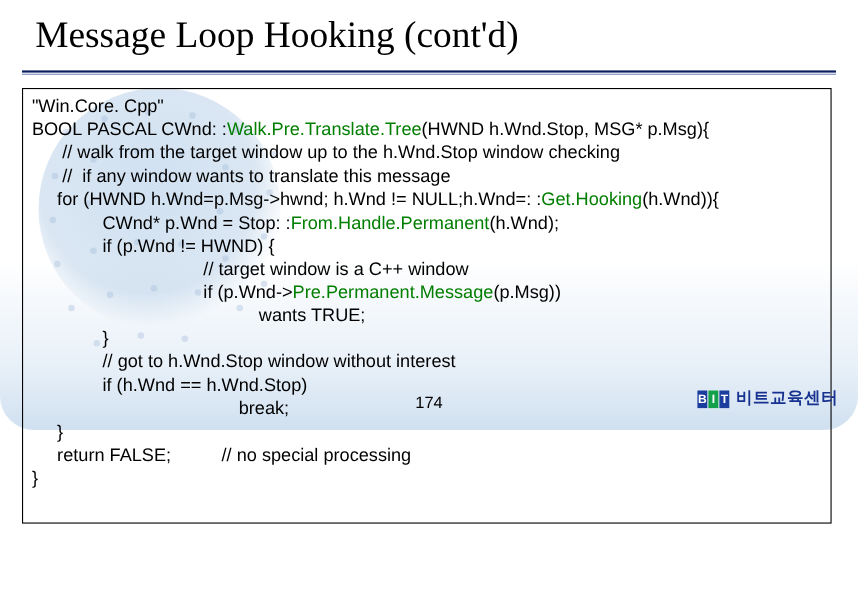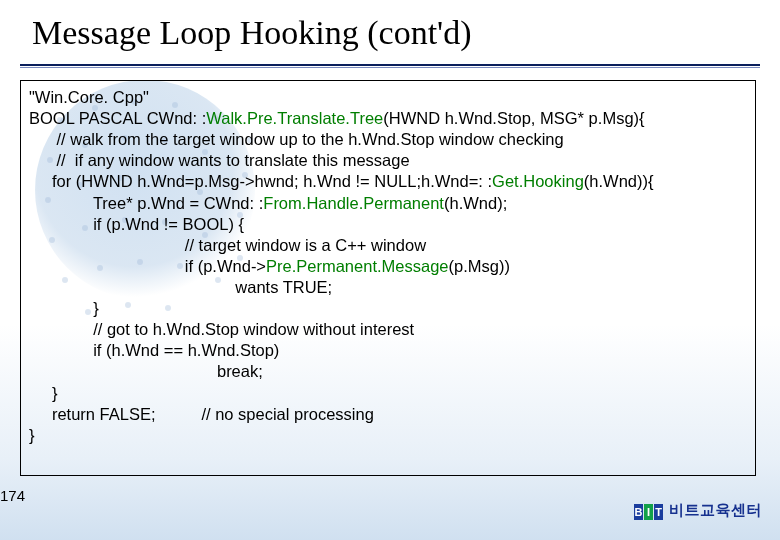--- a/index.html
+++ b/index.html
@@ -7,27 +7,28 @@
     padding: 0;
     width: 780px;
     height: 540px;
     font-family: "Times New Roman", serif;
     background: #fff;
     position: relative;
     overflow: hidden;
   }
   .slide {
     width: 780px;
-    height: 540px;
+    height: 391px;
     position: relative;
     background: linear-gradient(to bottom,
       #ffffff 0%,
       #ffffff 60%,
       #e8f0f8 85%,
       #d0e0f0 100%);
+    border-radius: 31px;
   }
   .bg-dots {
     position: absolute;
     left: 40px;
     top: 90px;
     width: 260px;
     height: 260px;
     pointer-events: none;
     opacity: 0.35;
   }
@@ -80,22 +81,22 @@
     font-size: 16.5px;
     line-height: 1.28;
     white-space: pre;
     color: #000;
   }
   .func { color: #007e00; }
   .page-num {
     position: absolute;
     left: 0;
     width: 780px;
-    bottom: 36px;
-    text-align: left;
+    bottom: 16px;
+    text-align: center;
     font-family: Arial, sans-serif;
     font-size: 15px;
     color: #000;
   }
   .footer-logo {
     position: absolute;
     right: 116px;
     bottom: 20px;
     width: 30px;
     height: 16px;
@@ -169,22 +170,22 @@
 
   <div class="title">Message Loop Hooking (cont'd)</div>
   <div class="title-rule"></div>
 
   <div class="code-box">
     <div class="code"><span>"Win.Core. Cpp"</span>
 <span><span>BOOL PASCAL CWnd: :</span><span class="func">Walk.Pre.Translate.Tree</span><span>(HWND h.Wnd.Stop, MSG* p.Msg){</span></span>
 <span>      // walk from the target window up to the h.Wnd.Stop window checking</span>
 <span>      //  if any window wants to translate this message</span>
 <span><span>     for (HWND h.Wnd=p.Msg-&gt;hwnd; h.Wnd != NULL;h.Wnd=: :</span><span class="func">Get.Hooking</span><span>(h.Wnd)){</span></span>
-<span><span>              Tree* p.Wnd = CWnd: :</span><span class="func">From.Handle.Permanent</span><span>(h.Wnd);</span></span>
-<span>              if (p.Wnd != BOOL) {</span>
+<span><span>              CWnd* p.Wnd = Stop: :</span><span class="func">From.Handle.Permanent</span><span>(h.Wnd);</span></span>
+<span>              if (p.Wnd != HWND) {</span>
 <span>                                  // target window is a C++ window</span>
 <span><span>                                  if (p.Wnd-&gt;</span><span class="func">Pre.Permanent.Message</span><span>(p.Msg))</span></span>
 <span>                                             wants TRUE;</span>
 <span>              }</span>
 <span>              // got to h.Wnd.Stop window without interest</span>
 <span>              if (h.Wnd == h.Wnd.Stop)</span>
 <span>                                         break;</span>
 <span>     }</span>
 <span>     return FALSE;          // no special processing</span>
 <span>}</span></div>

